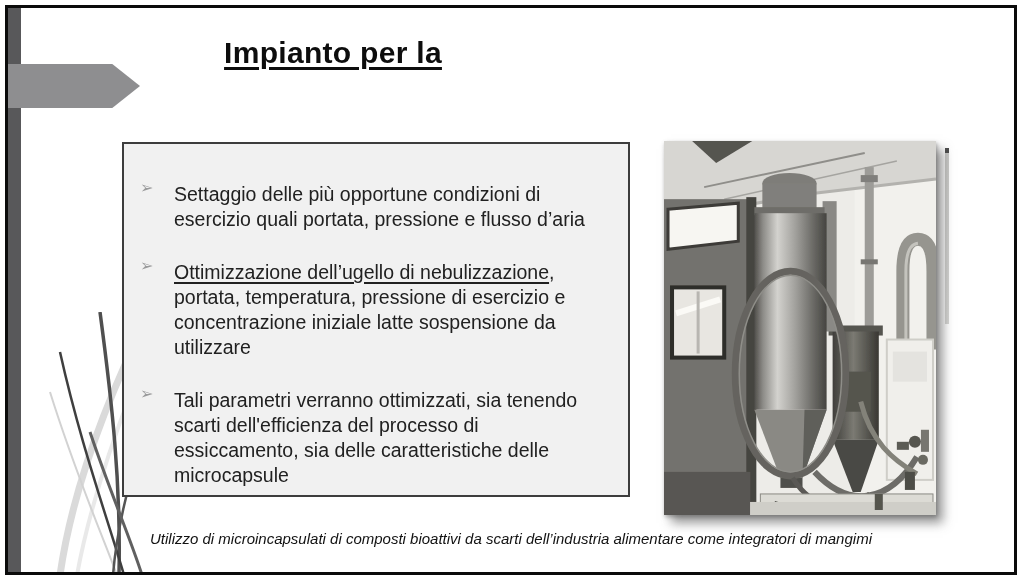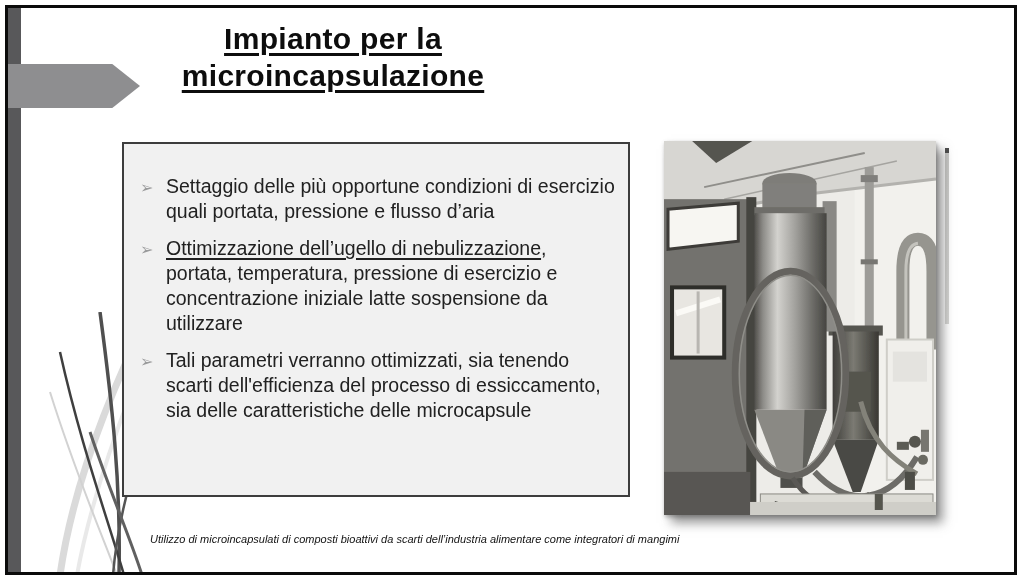--- a/index.html
+++ b/index.html
@@ -2,38 +2,38 @@
 <html><head>
 <meta charset="utf-8">
 <style>
   html,body{margin:0;padding:0;background:#ffffff;}
   .stage{position:relative;width:1023px;height:582px;background:#ffffff;overflow:hidden;
          font-family:"Liberation Sans",sans-serif;}
   .frame{position:absolute;left:5px;top:5px;right:6px;bottom:7px;border:3px solid #0b0b0b;z-index:4;pointer-events:none;}
   .sidebar{position:absolute;left:8px;top:8px;bottom:10px;width:13px;background:#58585a;z-index:5;}
   .arrow{position:absolute;left:8px;top:64px;width:132px;height:44px;background:#8e8e90;z-index:6;
          clip-path:polygon(0 0,79% 0,100% 50%,79% 100%,0 100%);}
-  .title{position:absolute;left:128px;top:20px;width:410px;text-align:center;z-index:5;
+  .title{position:absolute;left:128px;top:34px;width:410px;text-align:center;z-index:5;
          font-weight:bold;font-size:30px;line-height:37px;color:#0d0d0d;letter-spacing:.3px;}
   .title .tline{text-decoration:underline;text-decoration-thickness:3px;text-underline-offset:4px;}
   .content-box{position:absolute;left:122px;top:142px;width:508px;height:355px;box-sizing:border-box;
          background:#f1f1f1;border:2px solid #3d3d3d;z-index:3;padding:30px 12px 0 16px;}
   .bullet{display:flex;align-items:flex-start;margin-bottom:12px;color:#212121;
           font-size:19.5px;line-height:25px;}
   .bullet .marker{flex:0 0 26px;color:#999a9b;font-size:16px;line-height:25px;transform:translateY(1px);}
-  .bullet .btext{margin:0;flex:1;}
+  .bullet .btext{margin:8px;flex:1;}
   .seg-bold-underline{font-weight:normal;text-decoration:underline;text-decoration-thickness:2px;text-underline-offset:3px;}
   .photo{position:absolute;left:664px;top:141px;width:272px;height:374px;z-index:3;
          box-shadow:7px 8px 10px rgba(70,70,70,.55), 1px 2px 4px rgba(0,0,0,.3);background:#eceae6;}
   .photo svg{display:block;width:100%;height:100%;}
   .edge-strip{position:absolute;left:945px;top:148px;width:4px;height:176px;z-index:2;
          background:linear-gradient(#4c4c4c 0 5px,#c9c9c7 5px,#d6d6d4);}
   .swirls{position:absolute;left:20px;top:312px;width:205px;height:263px;z-index:1;}
   .footer{position:absolute;left:150px;top:531px;width:810px;z-index:5;
-          font-style:italic;font-size:11px;line-height:16.5px;color:#121212;}
+          font-style:italic;font-size:15px;line-height:16.5px;color:#121212;}
 </style>
 </head>
 <body>
 
 <div class="stage">
 
   <div class="frame"></div>
   <div class="sidebar"></div>
   <div class="arrow"></div>
 
@@ -42,21 +42,20 @@
     <path d="M143,4 C100,100 70,192 57,263" fill="none" stroke="#e9e9e9" stroke-width="4"></path>
     <path d="M30,80 C55,160 80,218 97,263" fill="none" stroke="#d2d2d2" stroke-width="2"></path>
     <path d="M80,0 C92,90 101,170 99,263" fill="none" stroke="#4f4f4f" stroke-width="3.5"></path>
     <path d="M40,40 C60,130 86,202 104,263" fill="none" stroke="#3f3f3f" stroke-width="2.5"></path>
     <path d="M162,28 C125,110 99,190 93,263" fill="none" stroke="#555555" stroke-width="2.5"></path>
     <path d="M70,120 C90,180 110,225 122,263" fill="none" stroke="#606060" stroke-width="3"></path>
   </svg>
 
   <div class="title">
     <div><span class="tline">Impianto per la</span></div>
-    <div><span class="tline">microincapsulazione</span></div>
   </div>
 
   <div class="content-box">
     <div class="bullet">
       <span class="marker">➢</span>
       <p class="btext"><span>Settaggio delle più opportune condizioni di esercizio quali portata, pressione e flusso d’aria</span></p>
     </div>
     <div class="bullet">
       <span class="marker">➢</span>
       <p class="btext"><span class="seg-bold-underline">Ottimizzazione dell’ugello di nebulizzazione</span><span>, portata, temperatura, pressione di esercizio e concentrazione iniziale latte sospensione da utilizzare</span></p>

